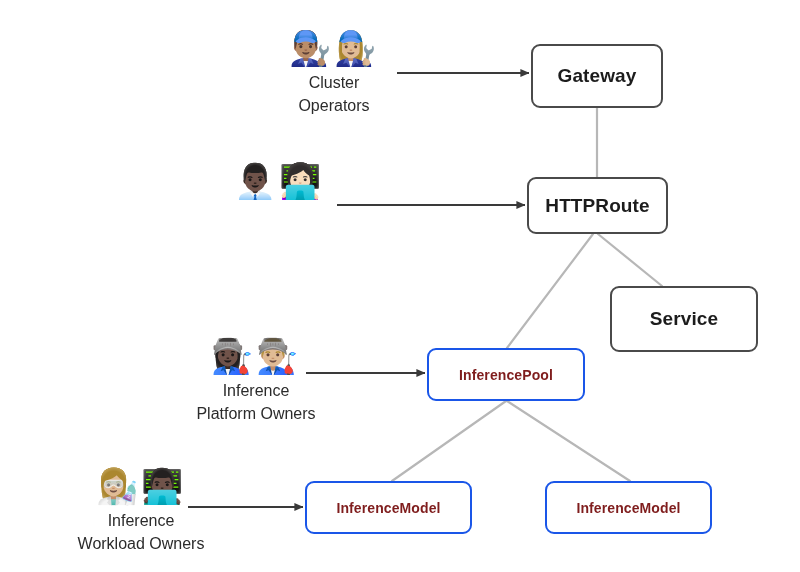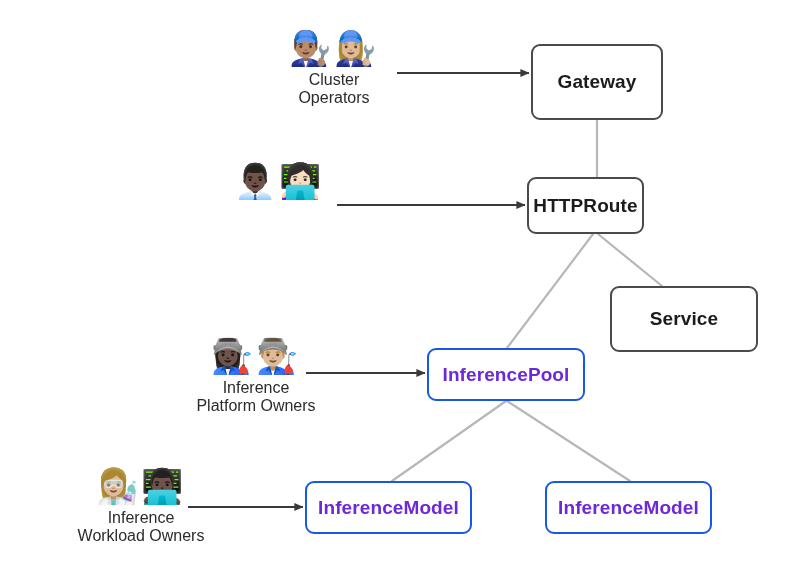--- a/index.html
+++ b/index.html
@@ -37,43 +37,43 @@
     letter-spacing: 0.1px;
     white-space: nowrap;
   }
   .node.core {
     border: 2px solid #4a4a4a;
     color: #1c1c1c;
     font-size: 19px;
   }
   .node.infer {
     border: 2.5px solid #1a56e8;
-    color: #6d28d9;
-    font-size: 19px;
+    color: #7f1d1d;
+    font-size: 14px;
   }
 
   
   .persona {
     position: absolute;
     display: flex;
     flex-direction: column;
     align-items: center;
     text-align: center;
   }
   .persona-emojis {
     font-size: 34px;
     line-height: 40px;
     letter-spacing: 2px;
     white-space: nowrap;
     font-family: "DejaVu Sans", sans-serif;
   }
   .persona-label {
     margin-top: 3px;
     font-size: 16px;
-    line-height: 18px;
+    line-height: 23px;
     color: #2b2b2b;
     white-space: pre-line;
     font-family: "Liberation Sans", sans-serif;
   }
 </style>
 </head>
 <body>
 
 <div id="canvas">
 
@@ -92,22 +92,22 @@
       </g>
     <g id="persona-arrows">
         <line x1="397" y1="73" x2="529" y2="73" stroke="#3a3a3a" stroke-width="2" marker-end="url(#arrowhead)"></line>
         <line x1="337" y1="205" x2="525" y2="205" stroke="#3a3a3a" stroke-width="2" marker-end="url(#arrowhead)"></line>
         <line x1="306" y1="373" x2="425" y2="373" stroke="#3a3a3a" stroke-width="2" marker-end="url(#arrowhead)"></line>
         <line x1="188" y1="507" x2="303" y2="507" stroke="#3a3a3a" stroke-width="2" marker-end="url(#arrowhead)"></line>
       </g>
   </svg>
 
   <div id="nodes-layer">
-      <div class="node core" style="left: 531px; top: 44px; width: 132px; height: 76px;">Gateway</div>
-      <div class="node core" style="left: 527px; top: 177px; width: 117px; height: 57px;">HTTPRoute</div>
+      <div class="node core" style="left: 531px; top: 44px; width: 132px; height: 64px;">Gateway</div>
+      <div class="node core" style="left: 527px; top: 177px; width: 141px; height: 57px;">HTTPRoute</div>
       <div class="node core" style="left: 610px; top: 286px; width: 148px; height: 66px;">Service</div>
       <div class="node infer" style="left: 427px; top: 348px; width: 158px; height: 53px;">InferencePool</div>
       <div class="node infer" style="left: 305px; top: 481px; width: 167px; height: 53px;">InferenceModel</div>
       <div class="node infer" style="left: 545px; top: 481px; width: 167px; height: 53px;">InferenceModel</div>
     </div>
   <div id="personas-layer">
       <div class="persona" style="left: 279px; top: 28px; width: 110px;">
         <div class="persona-emojis">👨🏽‍🔧👩🏼‍🔧</div>
         <div class="persona-label">Cluster
 Operators</div>

